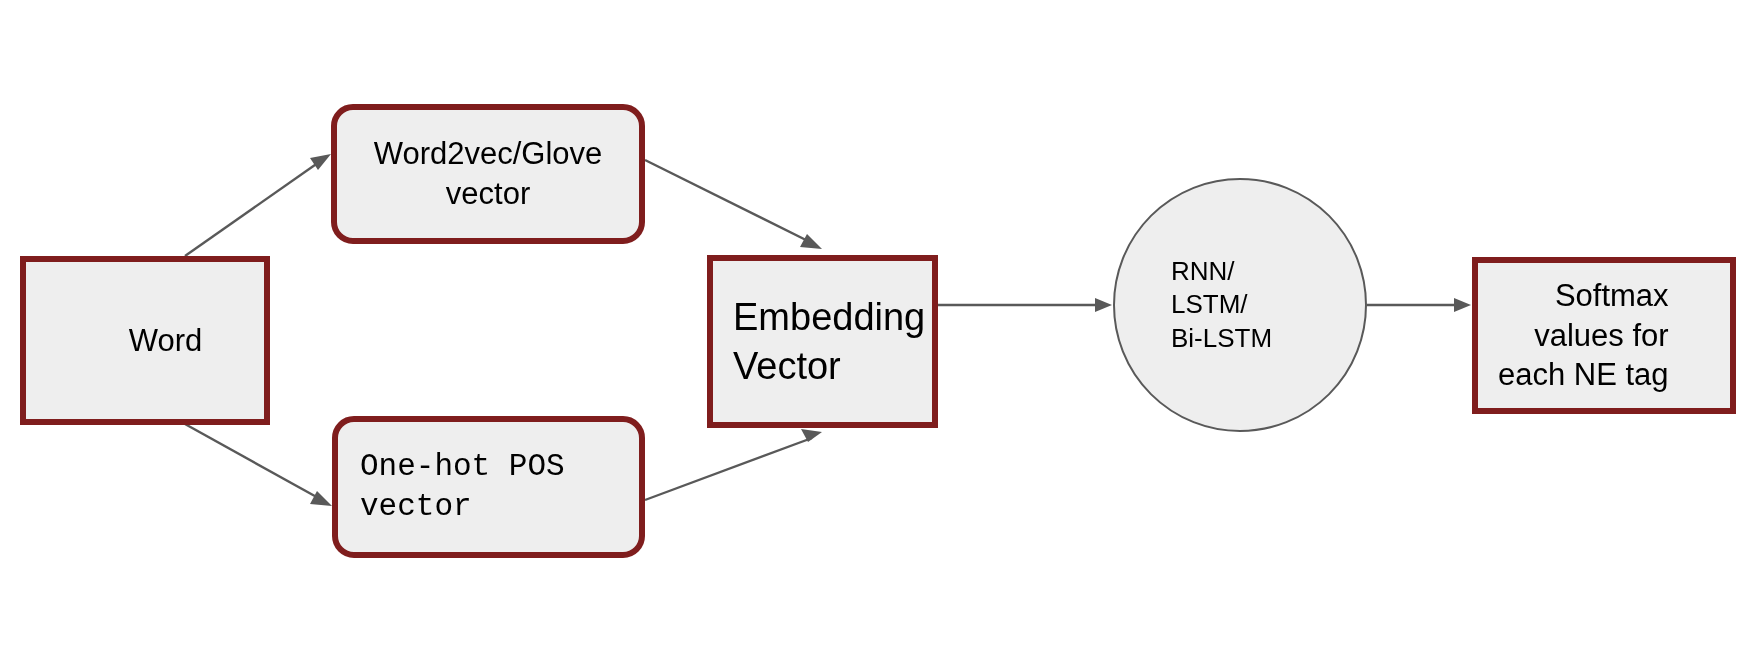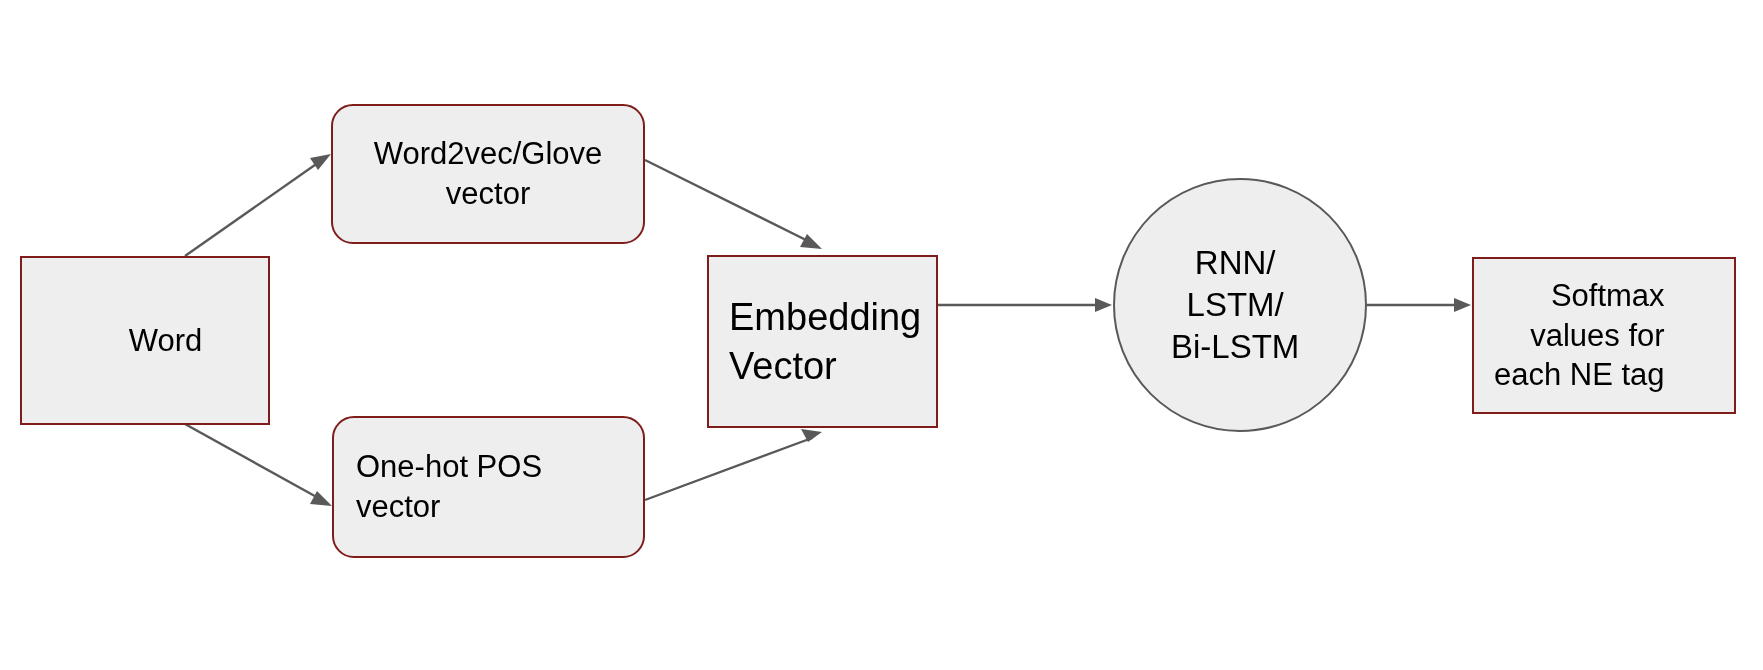--- a/index.html
+++ b/index.html
@@ -14,43 +14,43 @@
     position: relative;
     width: 1763px;
     height: 670px;
     background: #ffffff;
     overflow: hidden;
   }
   .node {
     position: absolute;
     box-sizing: border-box;
     background: #eeeeee;
-    border: 2px solid #7f1d1d;
+    border: 6px solid #7f1d1d;
     color: #000000;
     display: flex;
     flex-direction: column;
     justify-content: center;
     line-height: 1.28;
     white-space: pre-line;
   }
   .rect { border-radius: 0; padding-left: 41px; }
   .rounded { border-radius: 22px; }
   .circle {
     border-radius: 50%;
     border: 2px solid #595959;
   }
   .center-text { align-items: center; text-align: center; }
   .left-text  { align-items: flex-start; text-align: left; }
 
   
   #node-word        { left: 20px;   top: 256px; width: 250px; height: 169px; font-size: 31px; }
   #node-w2v         { left: 331px;  top: 104px; width: 314px; height: 140px; font-size: 31px; padding: 0 14px; }
-  #node-pos         { left: 332px;  top: 416px; width: 313px; height: 142px; font-size: 31px; padding-left: 22px; }
+  #node-pos         { left: 332px;  top: 416px; width: 313px; height: 142px; font-size: 31px; padding-left: 22px; font-family: Liberation Mono, monospace; }
   #node-embedding   { left: 707px;  top: 255px; width: 231px; height: 173px; font-size: 38px; padding-left: 20px; }
-  #node-rnn         { left: 1113px; top: 178px; width: 254px; height: 254px; font-size: 33px; padding-left: 56px; text-align: center; }
+  #node-rnn         { left: 1113px; top: 178px; width: 254px; height: 254px; font-size: 26px; padding-left: 56px; }
   #node-softmax     { left: 1472px; top: 257px; width: 264px; height: 157px; font-size: 31px; padding-left: 20px; text-align: right; }
 
   #edges {
     position: absolute;
     left: 0; top: 0;
     width: 1763px;
     height: 670px;
     pointer-events: none;
   }
   #edges path, #edges line { fill: none; stroke: #595959; stroke-width: 2.4; }

